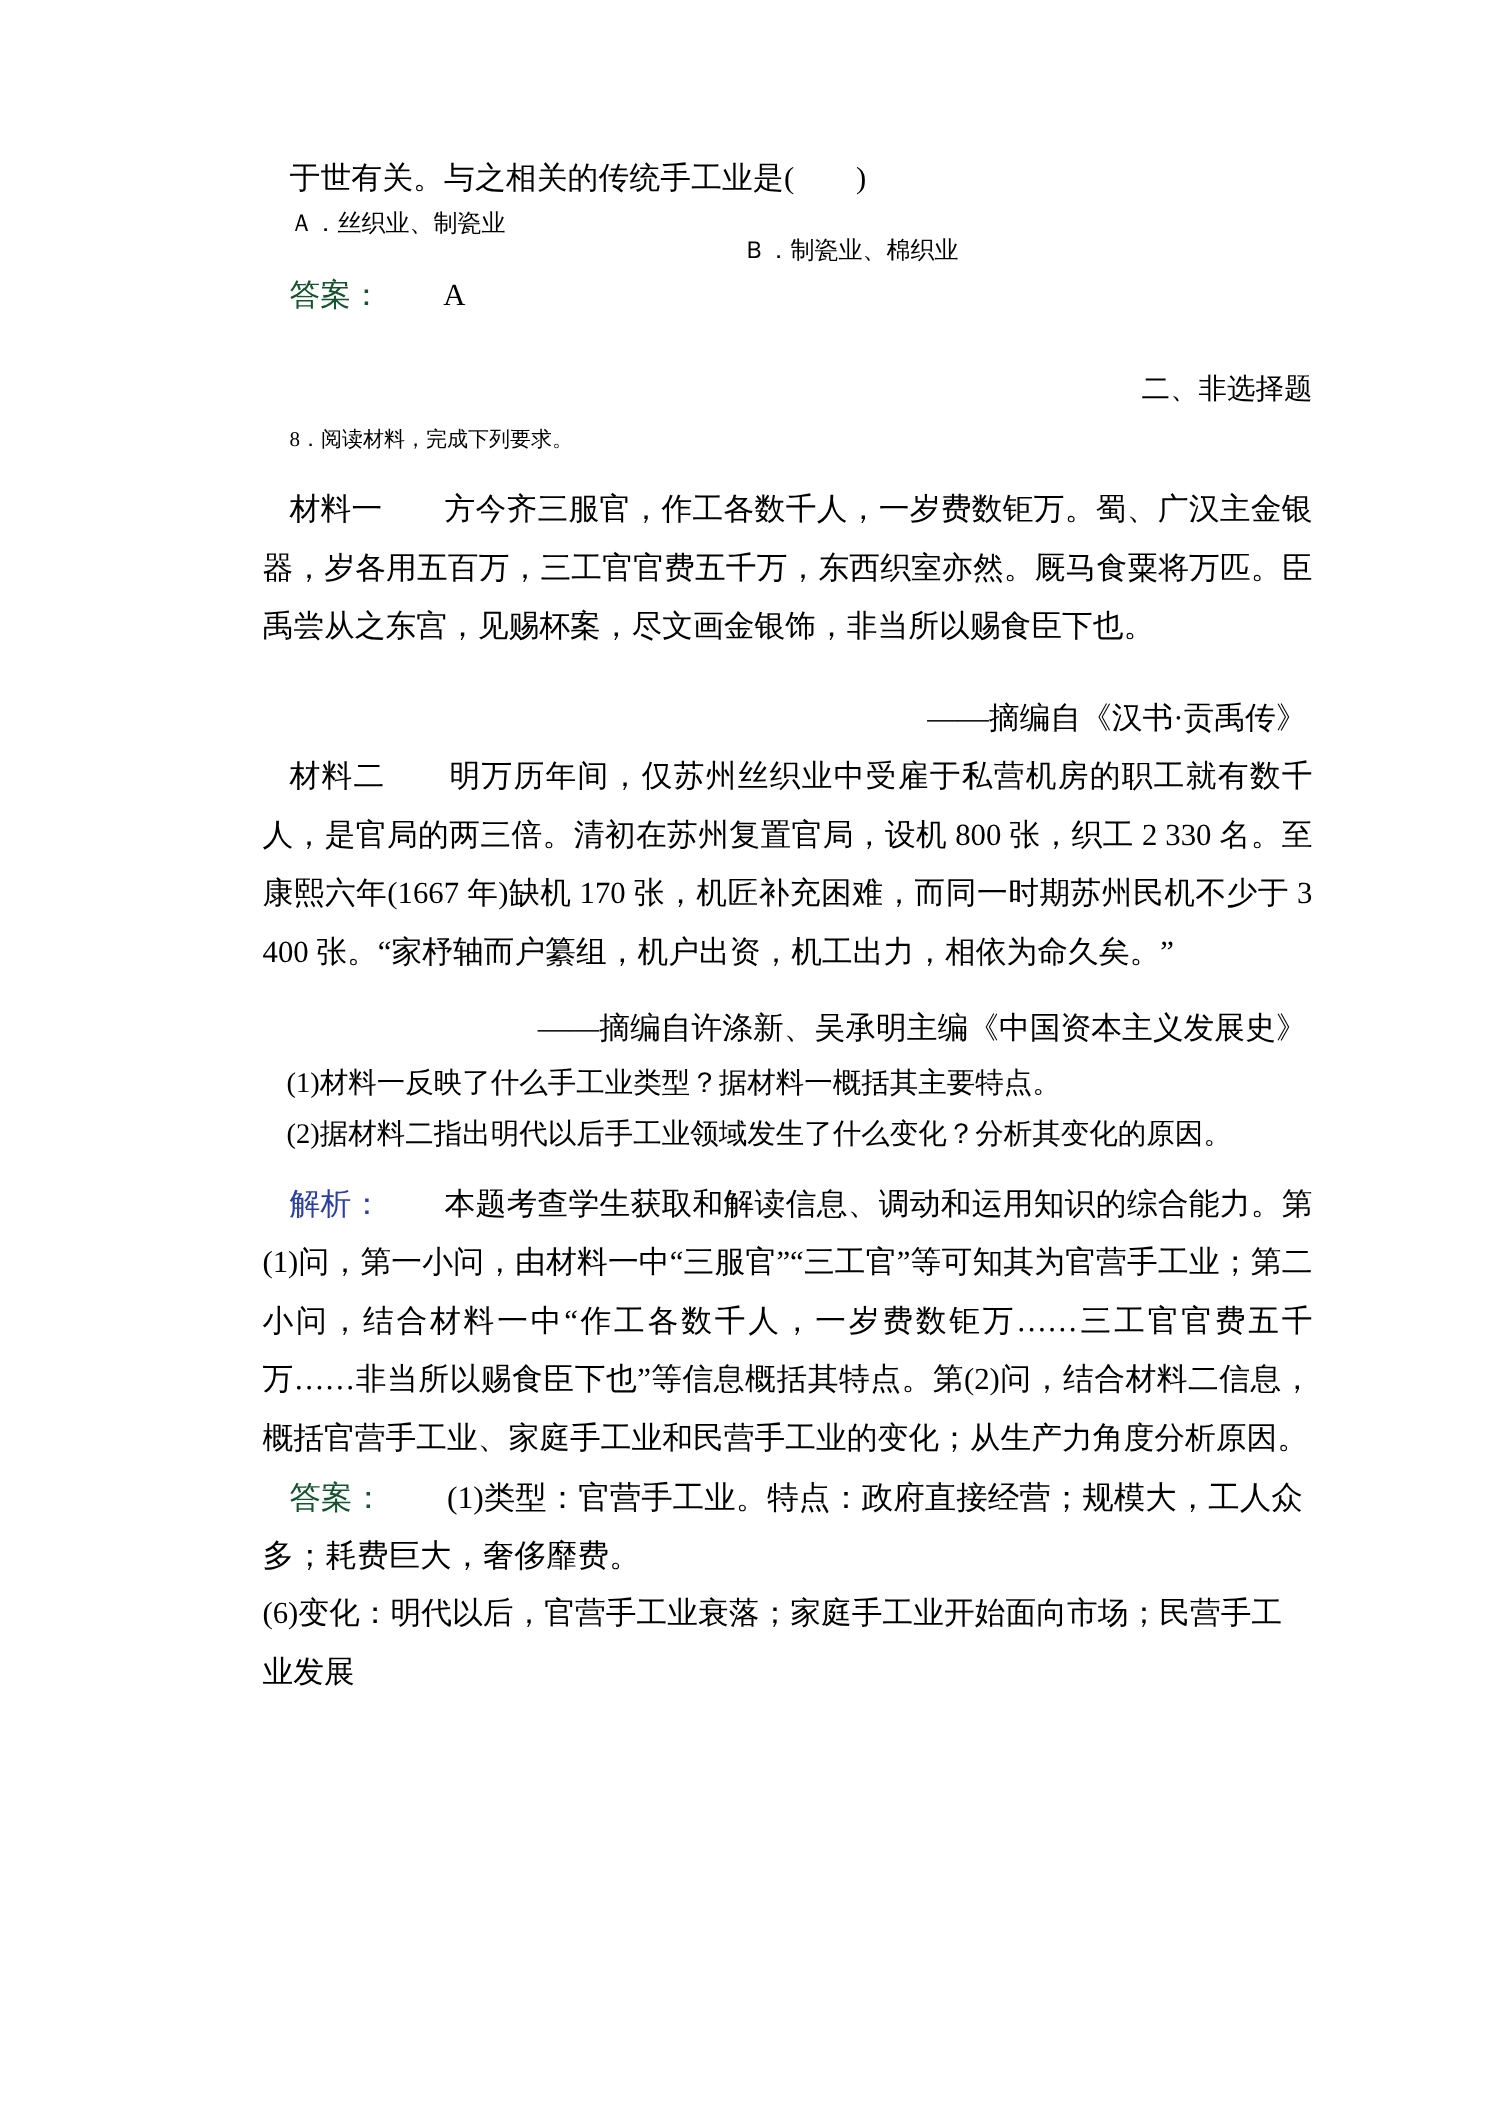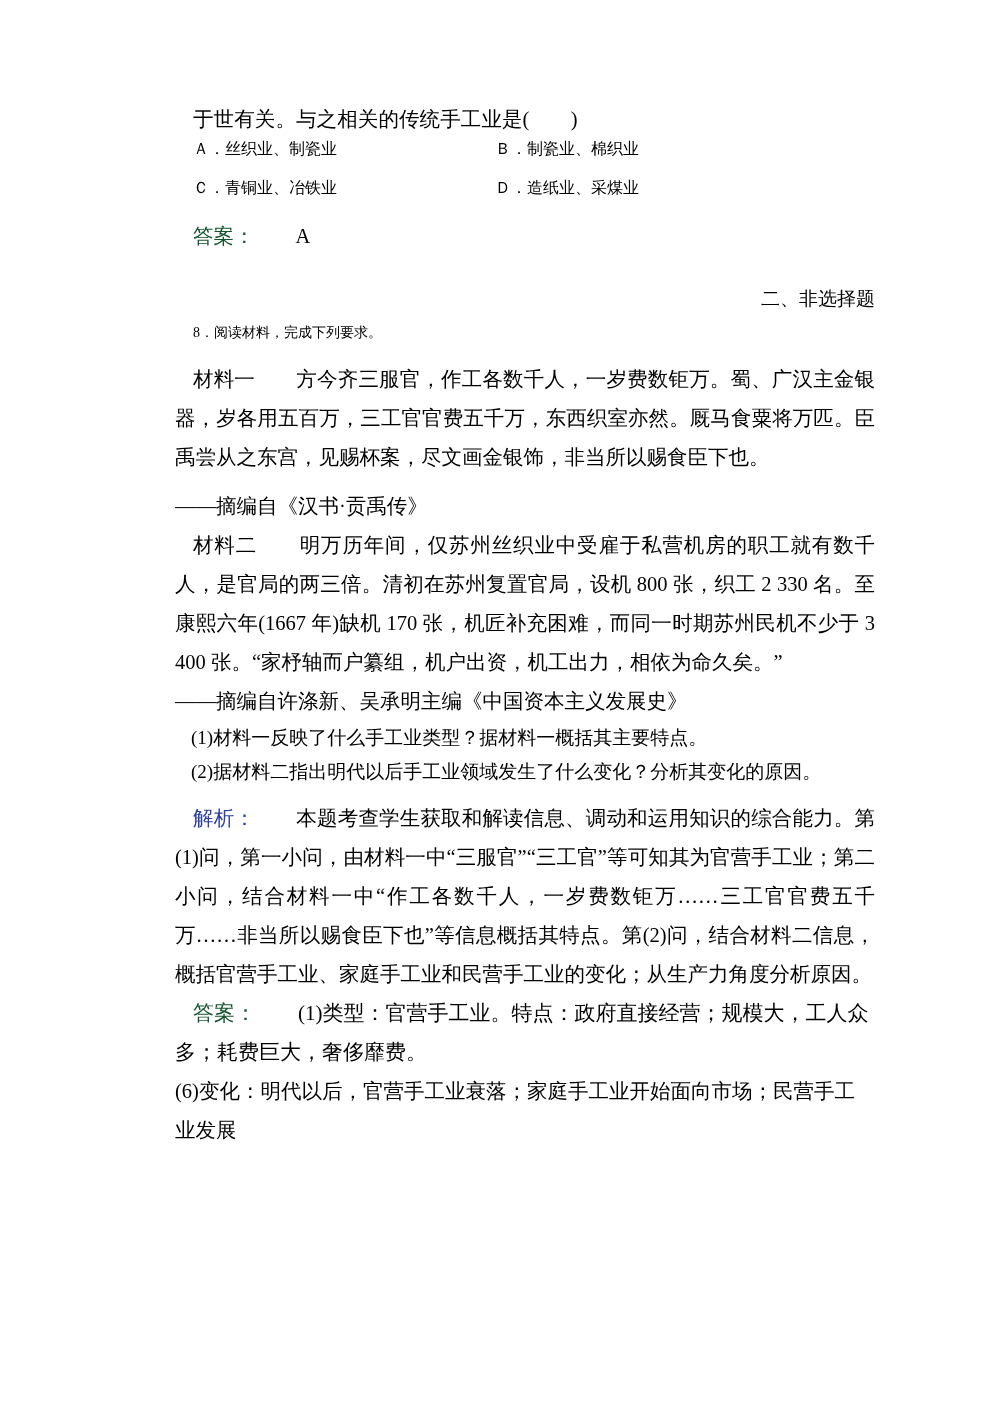--- a/index.html
+++ b/index.html
@@ -40,39 +40,40 @@
     height: 39px;
   }
   .opt-a, .opt-c {
     position: absolute;
     left: 18px;
     top: 0;
   }
   .opt-b, .opt-d {
     position: absolute;
     left: 320px;
-    top: 0;
+    top: 18px;
   }
   .label-blue {
     color: #2b3fa0;
   }
   .label-red {
     color: #14532d;
   }
   .para {
     font-size: 20.5px;
     line-height: 39px;
     text-align: justify;
     text-justify: inter-ideograph;
   }
   .right-src {
-    text-align: left;
+    text-align: right;
     font-size: 20.5px;
     line-height: 39px;
     padding-right: 4px;
+    margin-top: 12px;
   }
   .gap-sm { height: 10px; }
   .gap-md { height: 26px; }
   .sub-q {
     font-size: 19px;
     line-height: 34px;
     padding-left: 16px;
   }
   .sec-head {
     font-size: 19px;
@@ -107,24 +108,20 @@
 <div class="page">
   <div class="content">
 
     <div class="line first-indent">于世有关。与之相关的传统手工业是(　　)</div>
 
     <div class="opts">
       <span class="opt-a">Ａ．丝织业、制瓷业</span>
       <span class="opt-b">Ｂ．制瓷业、棉织业</span>
     </div>
 
-    <div class="opts">
-      <span class="opt-c">Ｃ．青铜业、冶铁业</span>
-      <span class="opt-d">Ｄ．造纸业、采煤业</span>
-    </div>
 
 
     <div class="para"><span class="label-red first-indent">答案：</span>　　<span>A</span></div>
 
     <div class="gap-md"></div>
 
     <div class="sec-head">二、非选择题</div>
 
     <div class="q-head">8．阅读材料，完成下列要求。</div>
 

